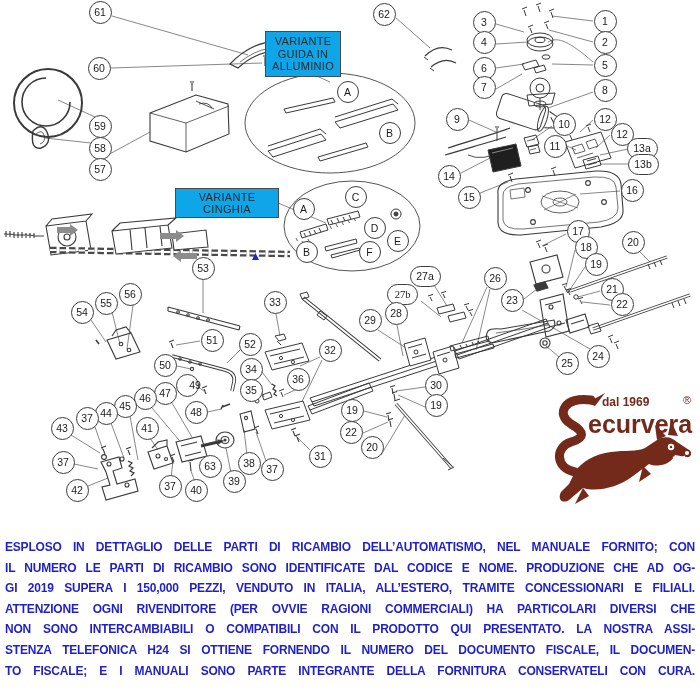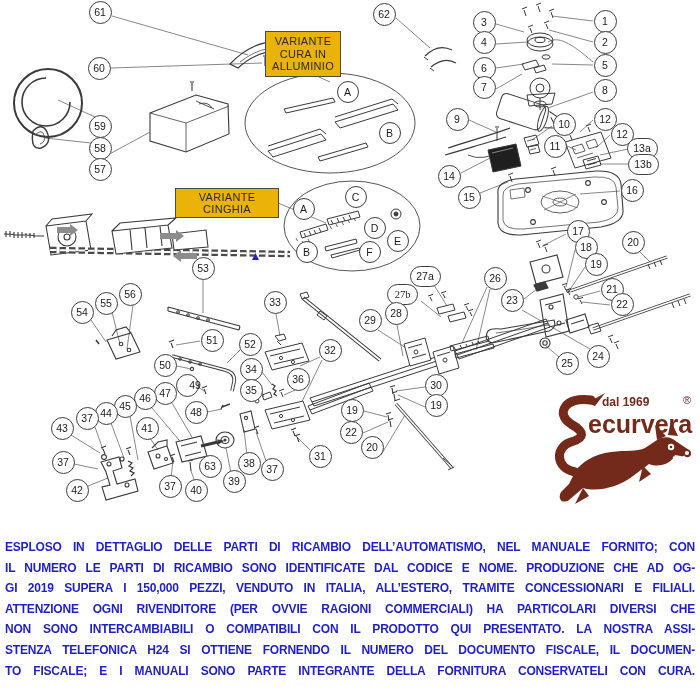--- a/index.html
+++ b/index.html
@@ -5,21 +5,21 @@
   html,body{margin:0;padding:0;}
   body{width:700px;height:696px;background:#fff;font-family:"Liberation Sans",sans-serif;position:relative;overflow:hidden;}
   #stage{position:absolute;left:0;top:0;width:700px;height:696px;}
   #art{position:absolute;left:0;top:0;}
   #callouts{position:absolute;left:0;top:0;width:700px;height:535px;}
   .callout{position:absolute;width:23px;height:23px;border:1.4px solid #3d3d3d;border-radius:50%;
     background:#fff;display:flex;align-items:center;justify-content:center;
     font-size:10.5px;color:#1a1a1a;box-sizing:border-box;z-index:5;}
   .callout.wide{width:31px;height:21px;border-radius:11px;}
   .callout.letter{width:22px;height:22px;}
-  .variant-box{position:absolute;border:1.5px solid #4a4a4a;background:#eab308;color:#2a2a2a;
+  .variant-box{position:absolute;border:1.5px solid #4a4a4a;background:#0ea5e9;color:#2a2a2a;
     text-align:center;z-index:4;box-sizing:border-box;}
   #box-guida{left:265px;top:31px;width:76px;padding:3px 2px;font-size:11px;line-height:12.5px;letter-spacing:.3px;}
   #box-cinghia{left:175px;top:188px;width:104px;padding:2px 0;font-size:11px;letter-spacing:.3px;}
   #desc{position:absolute;left:5px;top:537px;width:690px;z-index:6;}
   .desc-line{font-weight:bold;font-size:12px;line-height:20.6px;color:#1e1ecb;
     text-align:justify;text-align-last:justify;letter-spacing:-0.2px;white-space:normal;}
   #logo-svg{position:absolute;left:545px;top:390px;z-index:3;}
 </style>
 </head>
 <body>
@@ -399,21 +399,21 @@
       <div class="callout letter" style="left: 292.5px; top: 197.5px;">A</div>
       <div class="callout letter" style="left: 344.5px; top: 185.5px;">C</div>
       <div class="callout letter" style="left: 363.5px; top: 216.5px;">D</div>
       <div class="callout letter" style="left: 386.5px; top: 229.5px;">E</div>
       <div class="callout letter" style="left: 295.5px; top: 240.5px;">B</div>
       <div class="callout letter" style="left: 358.5px; top: 240.5px;">F</div>
     </div>
 
 <div id="box-guida" class="variant-box">
   <div>VARIANTE</div>
-  <div>CURA IN</div>
+  <div>GUIDA IN</div>
   <div>ALLUMINIO</div>
 </div>
 <div id="box-cinghia" class="variant-box">VARIANTE CINGHIA</div>
 
 <svg id="logo-svg" width="152" height="118" viewBox="0 0 152 118">
   <g fill="#732a1b">
     <path d="M46,10 C20,6 10,24 26,34 C40,42 40,48 26,52 C10,57 10,78 30,82" stroke="#732a1b" stroke-width="9" fill="none" stroke-linecap="round"></path>
     <path d="M42,13 L60,3 L50,16 Z"></path>
     <text x="57" y="16" font-size="12" font-weight="bold" font-family="Liberation Sans, sans-serif">dal 1969</text>
     <text x="43" y="43" font-size="25" font-weight="bold" font-family="Liberation Sans, sans-serif">ecurvera</text>

